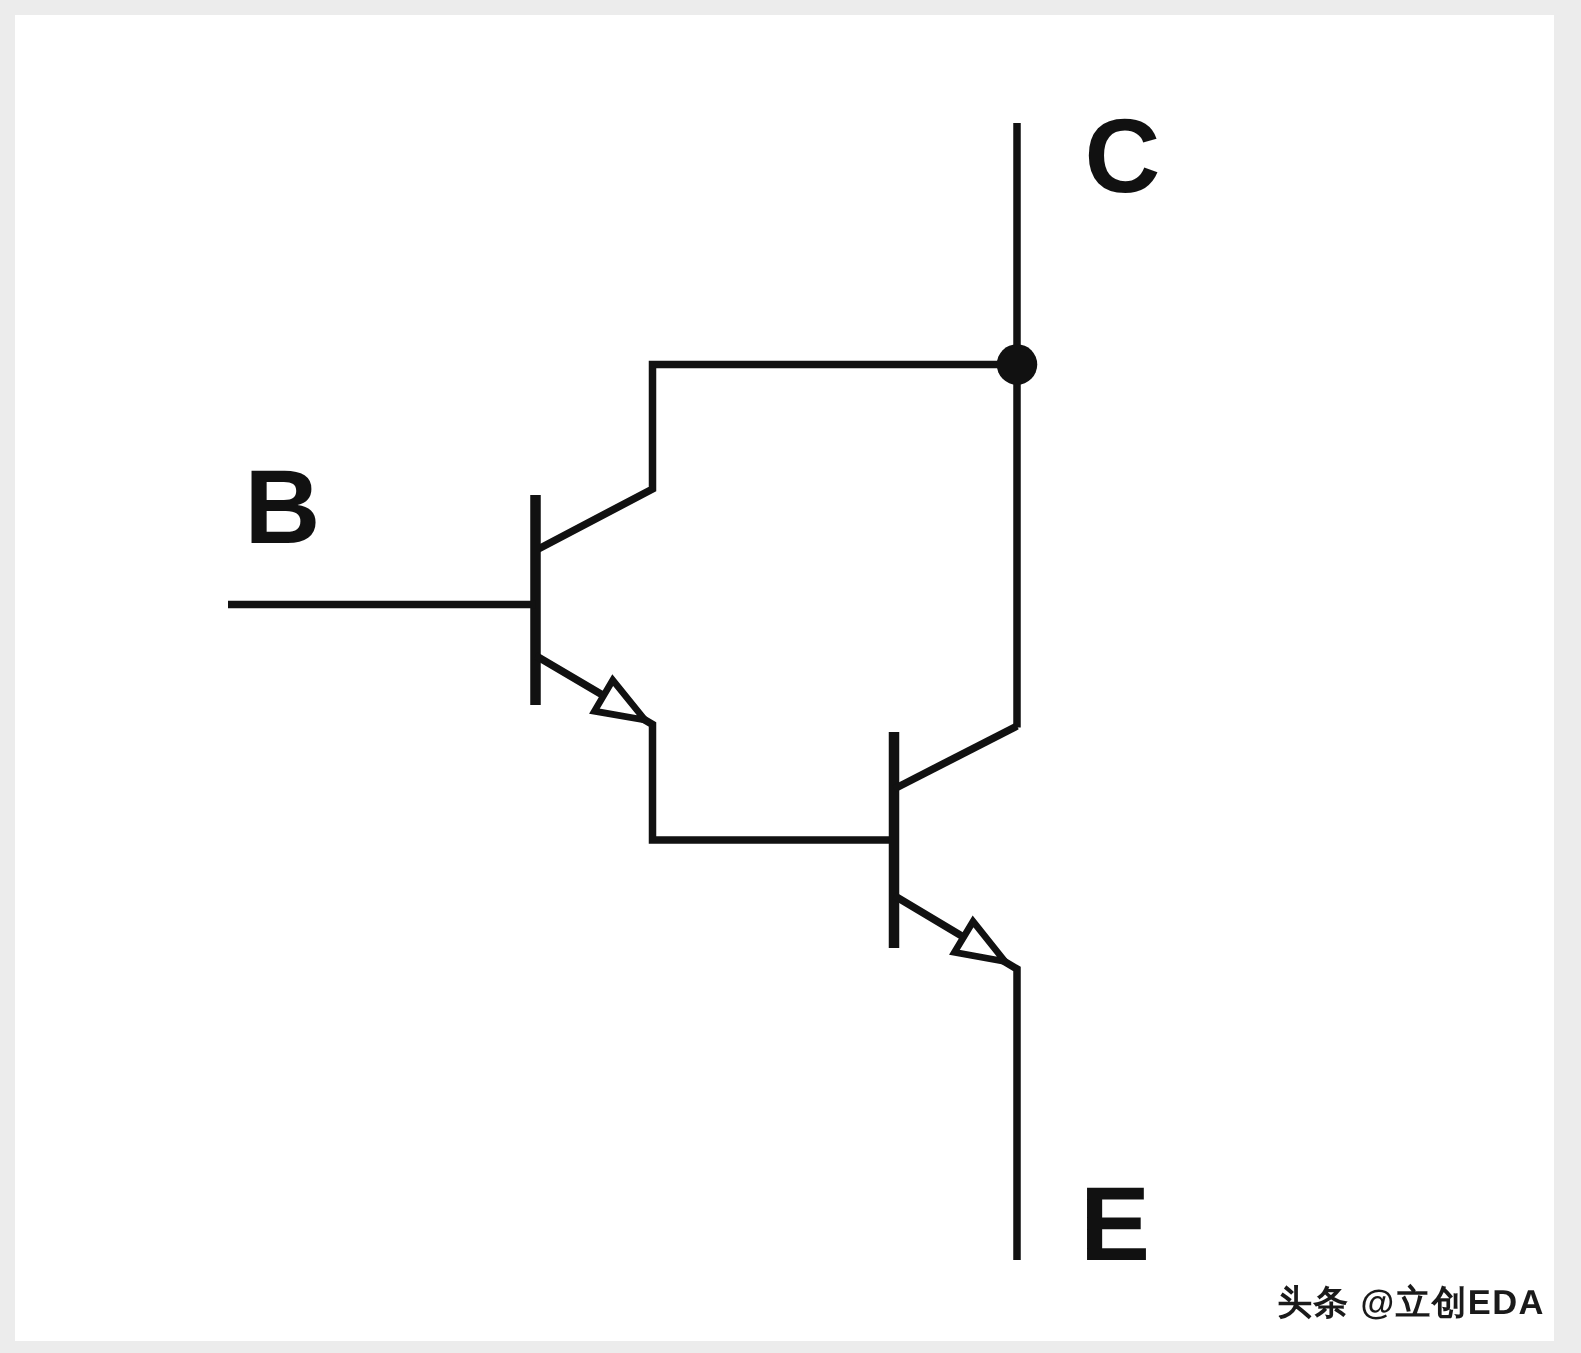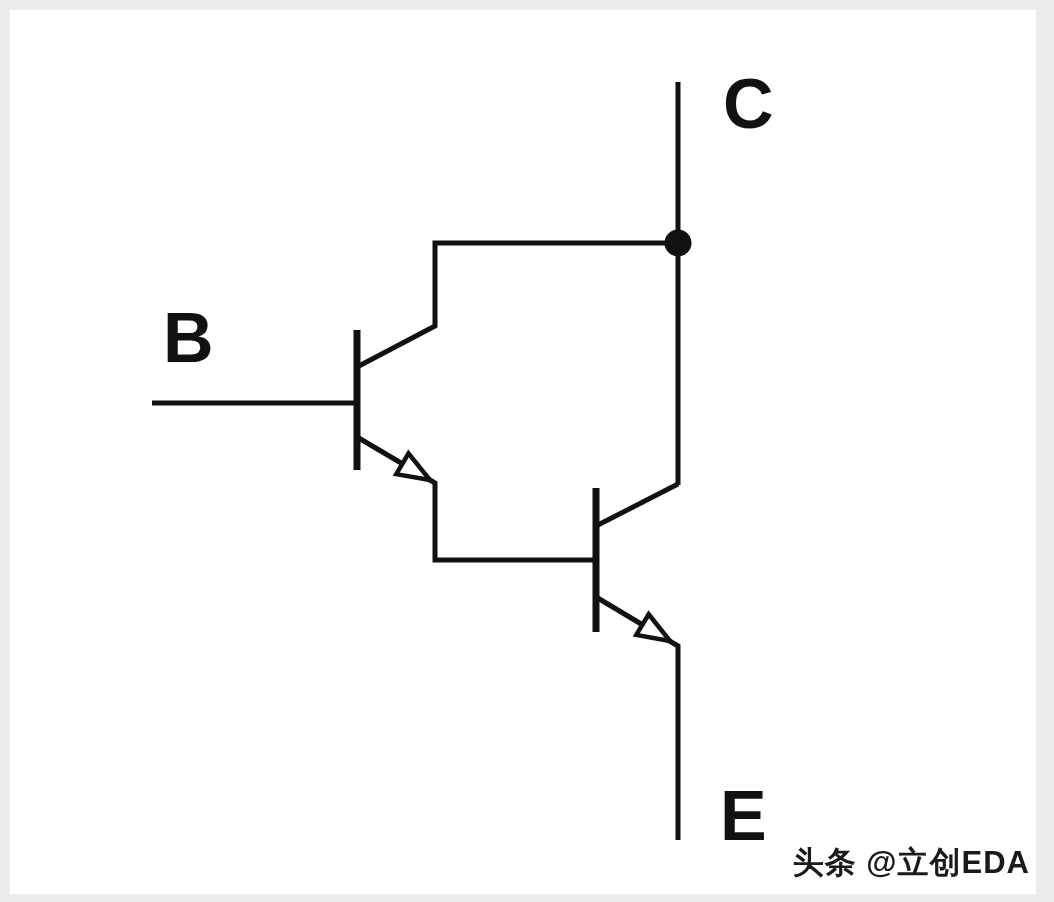--- a/index.html
+++ b/index.html
@@ -56,21 +56,21 @@
   text.terminal {
     fill: var(--line, #111111);
     font-family: "Liberation Sans", "DejaVu Sans", sans-serif;
     font-size: 70px;
     font-weight: 700;
   }
   .watermark {
     position: absolute;
     right: 24px;
     bottom: 18px;
-    font-size: 31px;
+    font-size: 23px;
     font-weight: 700;
     color: var(--watermark, #1a1a1a);
     letter-spacing: 1px;
     font-family: "Liberation Sans", "DejaVu Sans", sans-serif;
   }
 </style>
 </head>
 <body>
 
 <div class="panel"></div>

